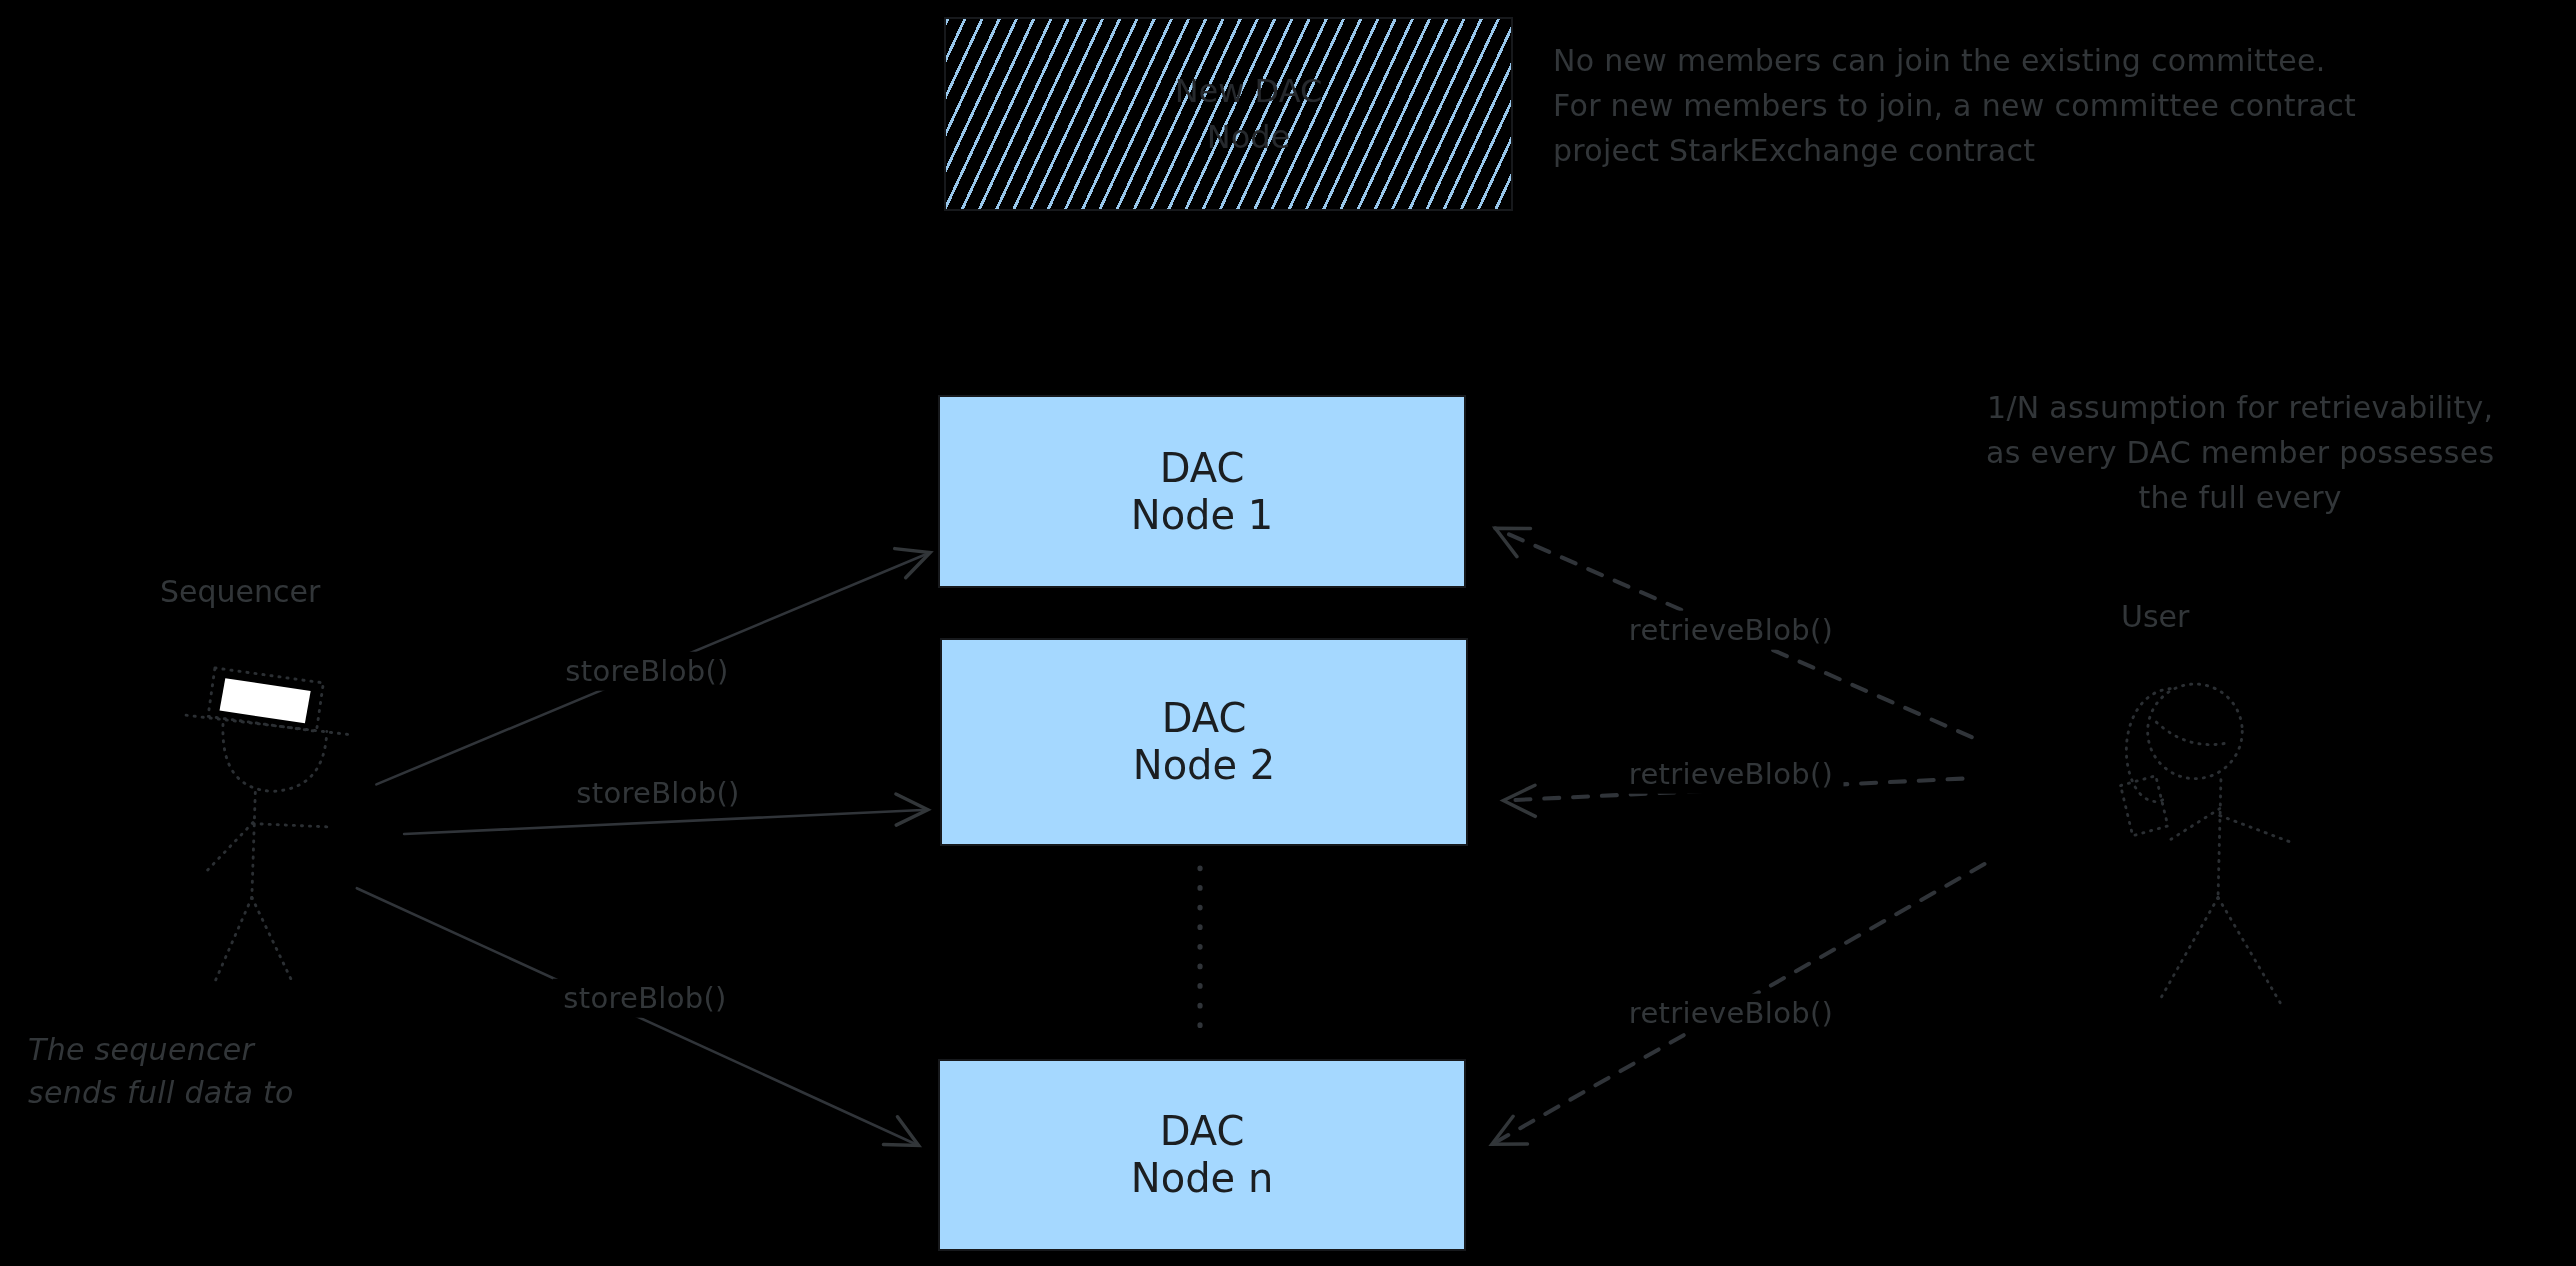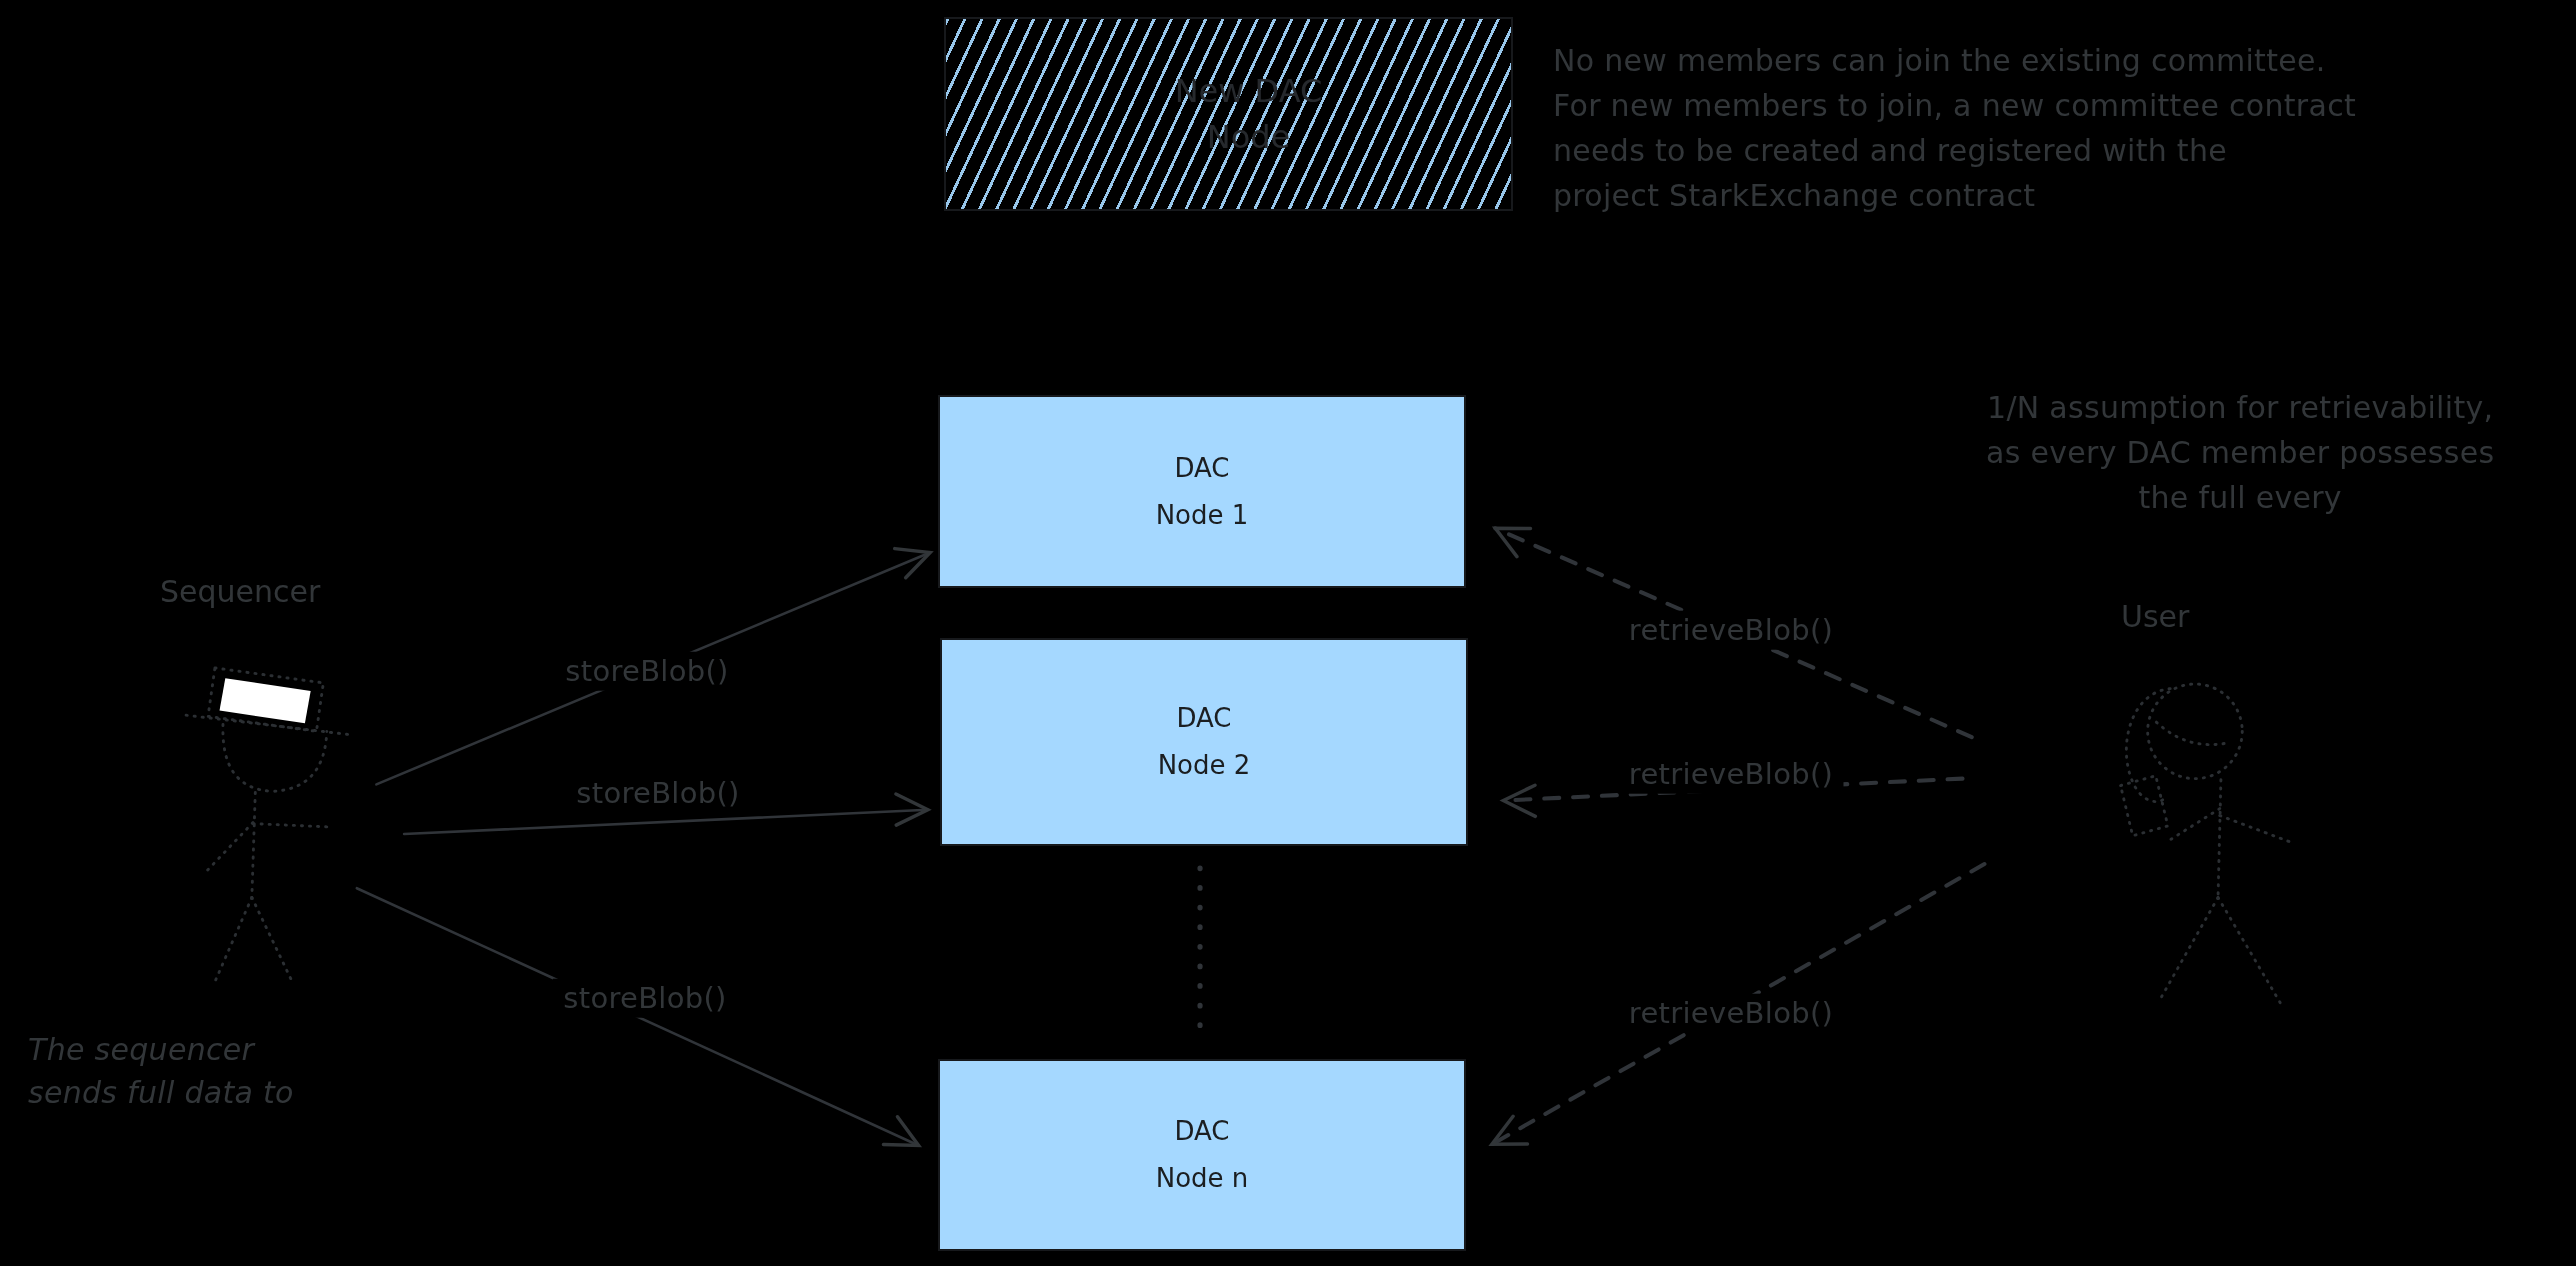--- a/index.html
+++ b/index.html
@@ -25,21 +25,21 @@
     border:2.9px solid var(--box-border);
     background:repeating-linear-gradient(115deg, rgba(165,216,255,.92) 0 2.9px, transparent 2.9px 15.6px);
     display:flex;flex-direction:column;align-items:center;justify-content:center;
     color:var(--hatch-text);font-size:32px;line-height:46px;text-align:center;padding-left:40px;
   }
   .node-box{
     position:absolute;width:528px;
     background:var(--node-fill);
     border:2.9px solid var(--box-border);
     display:flex;flex-direction:column;align-items:center;justify-content:center;
-    color:var(--box-text);font-size:26px;line-height:47px;text-align:center;
+    color:var(--box-text);font-size:40px;line-height:47px;text-align:center;
     box-sizing:border-box;
   }
   #node-1{left:938px;top:395px;height:193px;}
   #node-2{left:940px;top:638px;height:208px;}
   #node-n{left:938px;top:1059px;height:192px;}
 
   .note{position:absolute;color:var(--stroke);font-size:30px;line-height:45px;letter-spacing:0.3px;white-space:nowrap;}
   #note-bottom-left{line-height:43px;font-style:italic;}
 
   .actor-label{position:absolute;color:var(--stroke);font-size:30px;white-space:nowrap;}
@@ -126,21 +126,20 @@
   <div class="arrow-label" style="left:647px;top:671px;">storeBlob()</div>
   <div class="arrow-label" style="left:658px;top:793px;">storeBlob()</div>
   <div class="arrow-label" style="left:645px;top:998px;">storeBlob()</div>
   <div class="arrow-label" style="left:1731px;top:630px;">retrieveBlob()</div>
   <div class="arrow-label" style="left:1731px;top:774px;">retrieveBlob()</div>
   <div class="arrow-label" style="left:1731px;top:1013px;">retrieveBlob()</div>
 
   <div class="note" style="left:1553px;top:38px;">
     <div>No new members can join the existing committee.</div>
     <div>For new members to join, a new committee contract</div>
-    <div>needs to be created and registered with the</div>
     <div>project StarkExchange contract</div>
   </div>
 
   <div class="note" style="left:1986px;top:385px;text-align:center;">
     <div>1/N assumption for retrievability,</div>
     <div>as every DAC member possesses</div>
     <div>the full every</div>
   </div>
 
   <div class="note" id="note-bottom-left" style="left:28px;top:1028px;">

